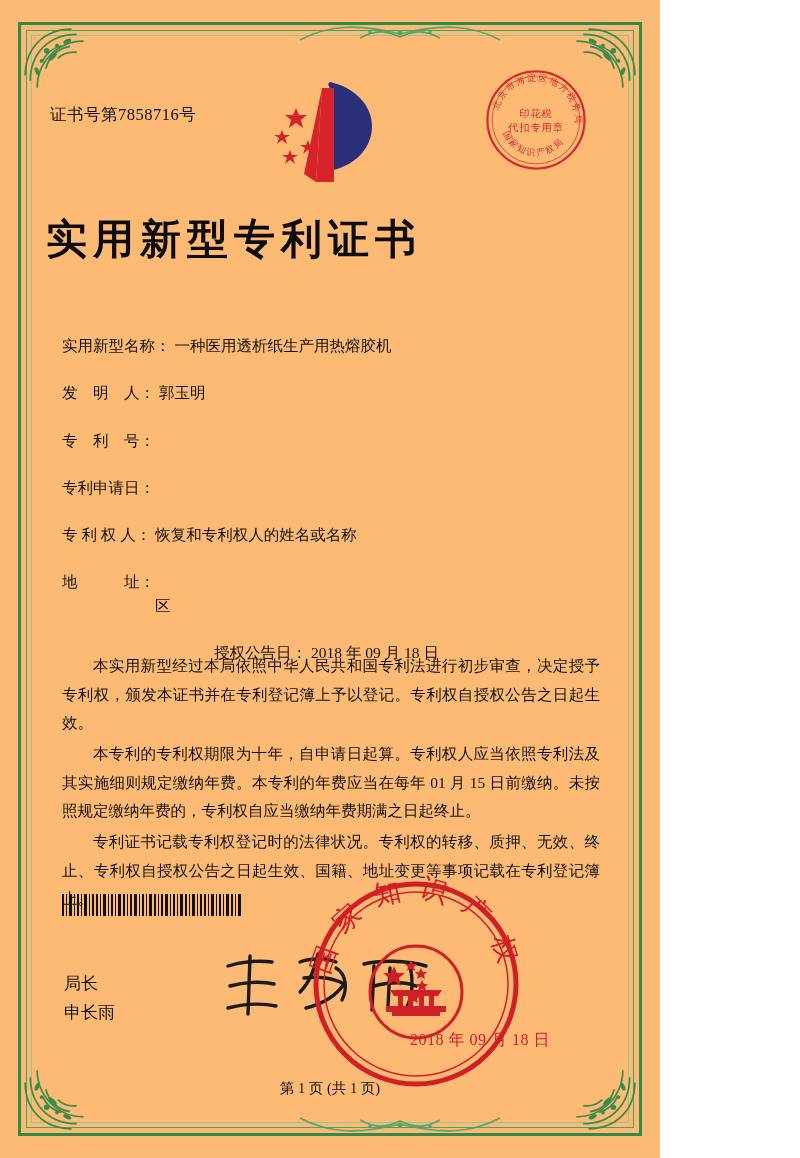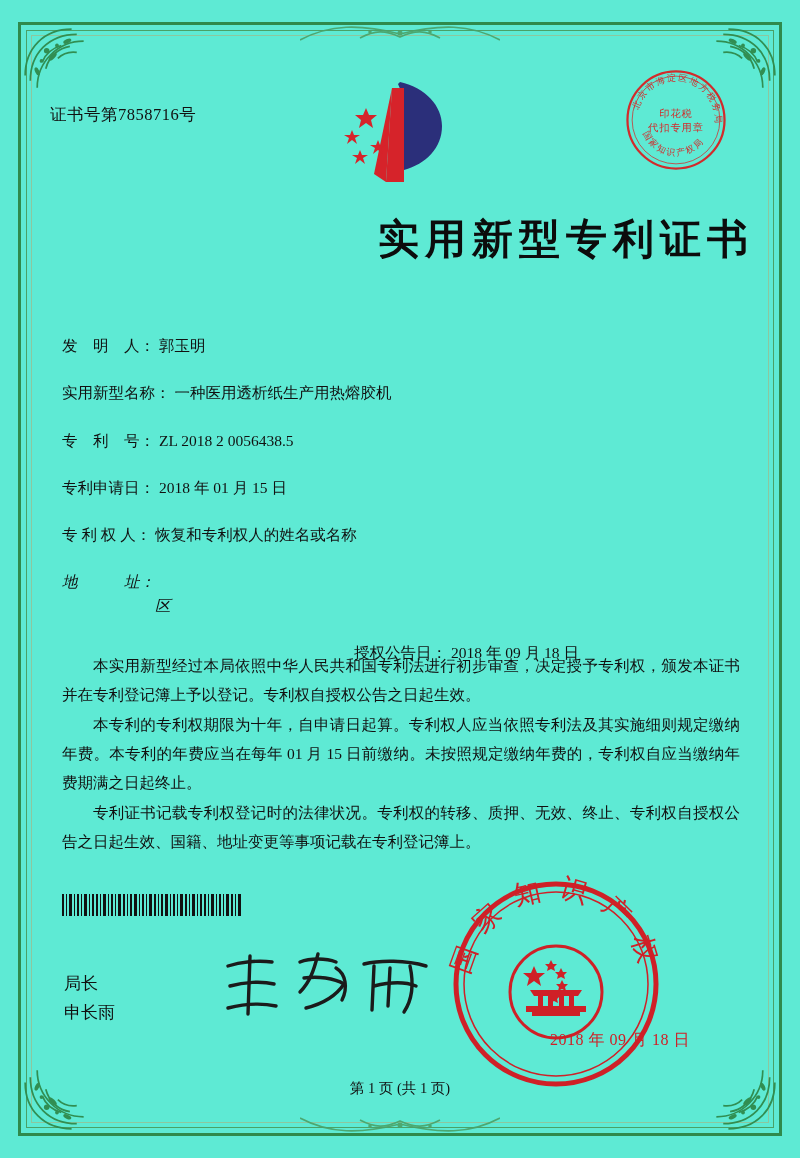--- a/index.html
+++ b/index.html
@@ -5,23 +5,23 @@
   html, body {
     margin: 0;
     padding: 0;
     background: #ffffff;
   }
   body {
     font-family: "Liberation Serif", "DejaVu Serif", serif;
   }
   .page {
     position: relative;
-    width: 800px;
+    width: 660px;
     height: 1158px;
-    background: #5eead4;
+    background: #fdba74;
     overflow: hidden;
   }
 
   
   .border-outer {
     position: absolute;
     left: 18px; top: 22px; right: 18px; bottom: 22px;
     border: 3px solid #2f8a4c;
     box-sizing: border-box;
   }
@@ -92,21 +92,21 @@
     top: 12px;
     width: 112px;
     height: 112px;
   }
   .tax-stamp svg { width:100%; height:100%; display:block; }
 
   .title {
     position: absolute;
     left: 0; right: 0;
     top: 160px;
-    text-align: right;
+    text-align: left;
     font-size: 41px;
     font-weight: bold;
     letter-spacing: 6px;
     color: #0c0c0c;
     font-family: Liberation Mono, monospace;
   }
 
   .fields {
     position: absolute;
     left: 16px;
@@ -129,21 +129,21 @@
     flex: 1 1 auto;
     padding-left: 4px;
   }
   .field-row.two-col { justify-content: flex-end; }
   .half {
     display: flex;
     align-items: baseline;
   }
   .half.left { width: 390px; }
 
-  .addr-wrap { display:flex;font-style:italic; }
+  .addr-wrap { display:flex; }
   .addr-label { white-space: nowrap; }
   .addr-value { flex:1; }
   .addr-line2 { margin-left: 0; }
 
   .paragraphs {
     position: absolute;
     left: 16px;
     right: 14px;
     top: 600px;
     font-size: 15.5px;
@@ -365,37 +365,35 @@
         <text x="60" y="57" text-anchor="middle" font-size="11" fill="#d22b2b" font-family="'DejaVu Sans',sans-serif" letter-spacing="1">印花税</text>
         <text x="60" y="72" text-anchor="middle" font-size="11" fill="#d22b2b" font-family="'DejaVu Sans',sans-serif" letter-spacing="1">代扣专用章</text>
       </svg>
     </div>
 
     <div class="title">实用新型专利证书</div>
 
     <div class="fields">
 
       <div class="field-row">
+        <span class="field-label">实用新型名称：</span>
+        <span class="field-value">一种医用透析纸生产用热熔胶机</span>
+      </div>
+
+      <div class="field-row">
         <span class="field-label">发　明　人：</span>
         <span class="field-value">郭玉明</span>
       </div>
 
       <div class="field-row">
-        <span class="field-label">实用新型名称：</span>
-        <span class="field-value">一种医用透析纸生产用热熔胶机</span>
-      </div>
-
-      <div class="field-row">
         <span class="field-label">专　利　号：</span>
-        <span class="field-value">ZL 2018 2 0056438.5</span>
       </div>
 
       <div class="field-row">
         <span class="field-label">专利申请日：</span>
-        <span class="field-value">2018 年 01 月 15 日</span>
       </div>
 
       <div class="field-row">
         <span class="field-label">专 利 权 人：</span>
         <span class="field-value">恢复和专利权人的姓名或名称</span>
       </div>
 
       <div class="field-row">
         <div class="addr-wrap" style="width:100%">
           <span class="addr-label">地　　　址：</span>

